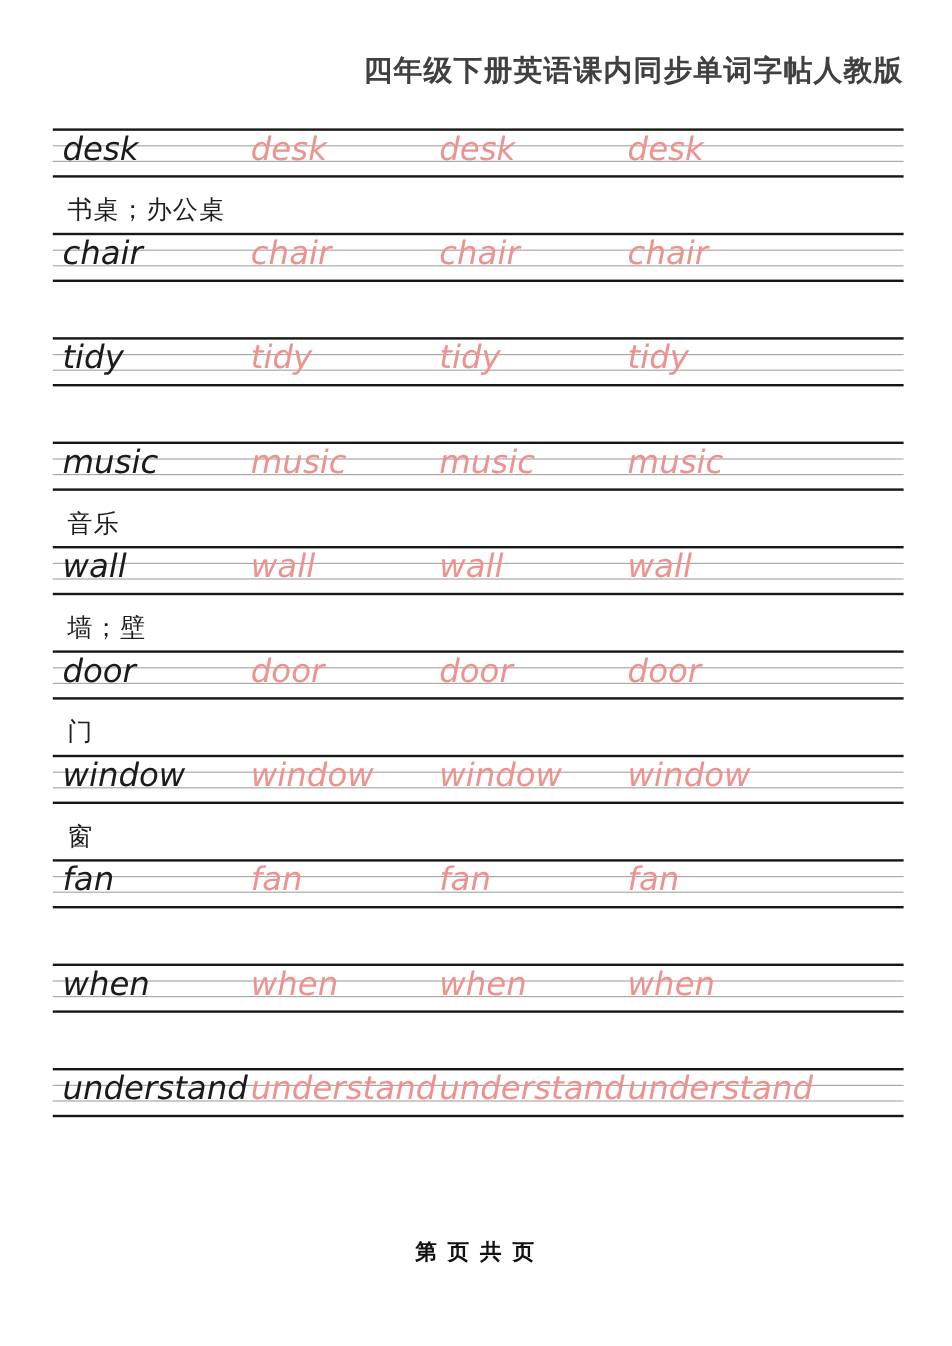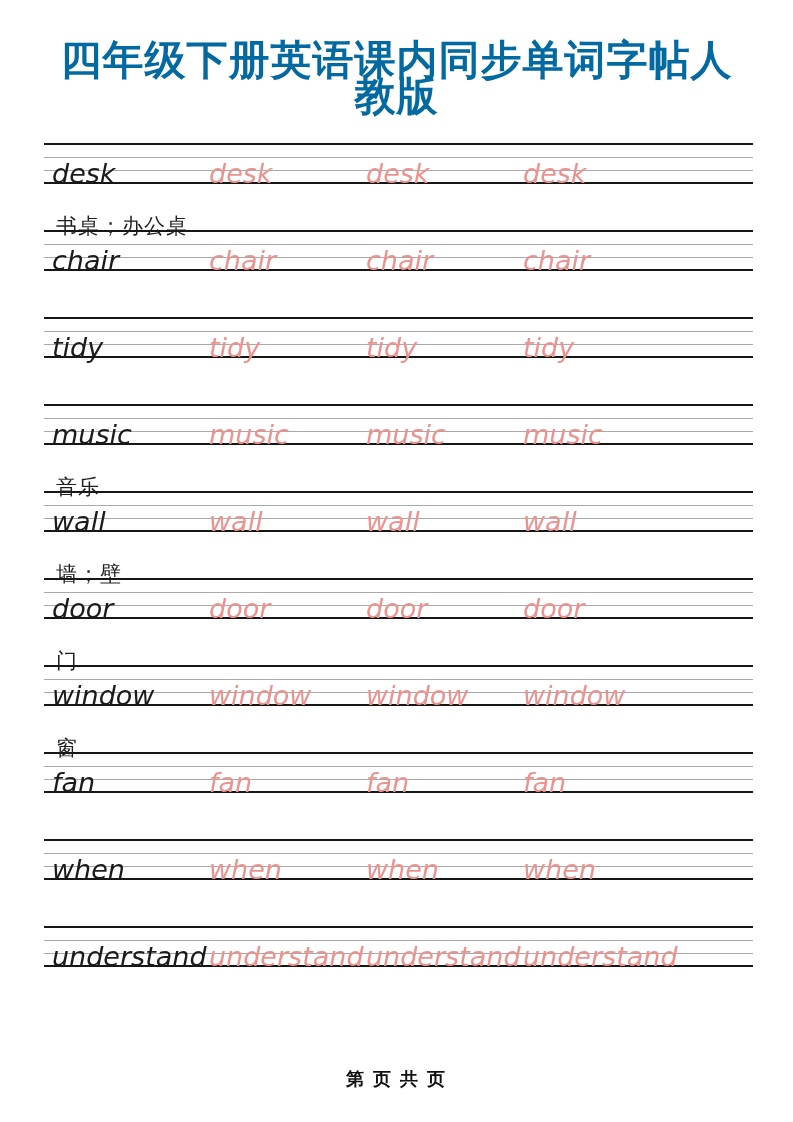--- a/index.html
+++ b/index.html
@@ -14,26 +14,26 @@
     position:relative;
     width:793px;
     height:1122px;
     background:#ffffff;
     overflow:hidden;
     font-family:"Liberation Sans", sans-serif;
     color:var(--ink);
   }
   .title{
     margin:42px 40px 0 40px;
-    text-align:center;
-    font-size:41px;
+    text-align:right;
+    font-size:24px;
     line-height:36px;
     font-weight:bold;
     letter-spacing:1px;
-    color:#0369a1;
+    color:#404040;
   }
   .rows{
     margin:29px 40px 0 44px; 
   }
   .word-block{height:87px;}
   .guide{
     height:41px;
     border-top:2px solid var(--rule-dark);
     border-bottom:2px solid var(--rule-dark);
     background-image:
@@ -47,27 +47,26 @@
     padding-left:8px;
     overflow:visible;
   }
   .w{
     font-family:"DejaVu Sans", sans-serif;
     font-style:italic;
     font-size:27px;
     line-height:37px;
     transform:translateY(-3px);
     white-space:nowrap;
-    margin-top:13px;
   }
   .w.ink{color:var(--ink);font-weight:500;}
   .w.trace{color:var(--trace);font-weight:normal;}
   .meaning{
     height:46px;
-    padding:28px 0 0 12px;
+    padding:13px 0 0 12px;
     font-family:"Liberation Serif", serif;
     font-size:21px;
     letter-spacing:1px;
     color:#1e1e1e;
   }
   .footer{
     margin-top:54px;
     text-align:center;
     font-size:18px;
     font-weight:bold;

